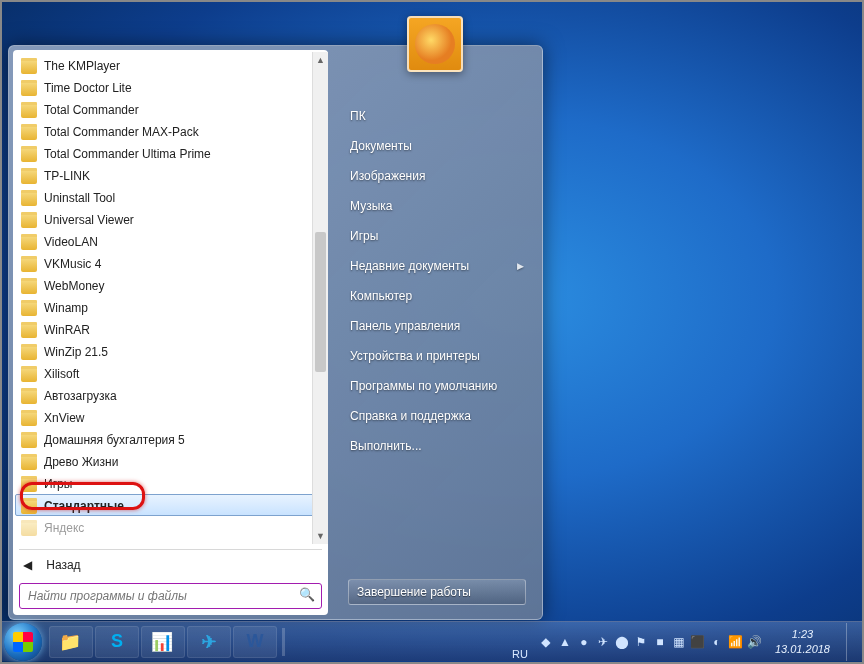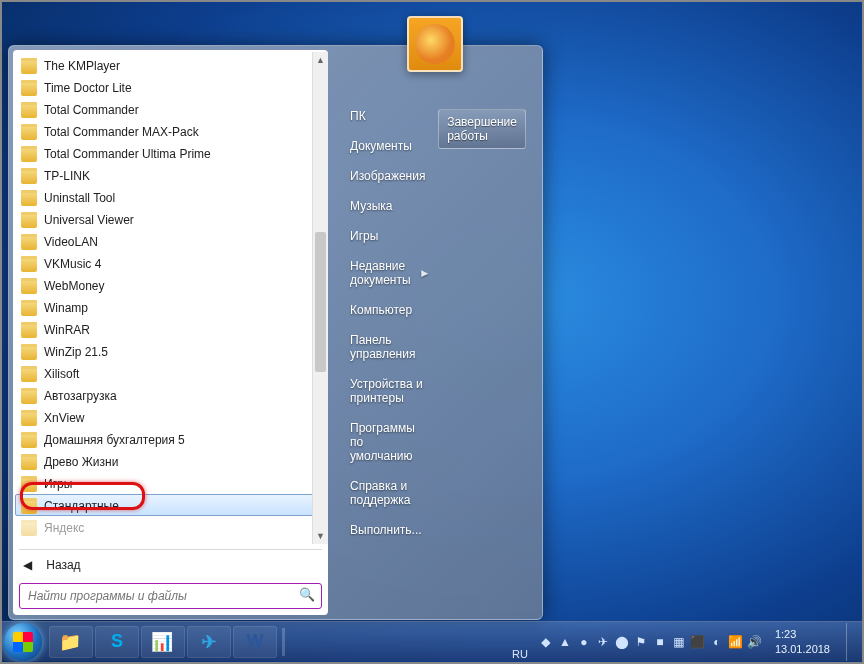--- a/index.html
+++ b/index.html
@@ -5,36 +5,36 @@
 * { margin:0; padding:0; box-sizing:border-box; font-family:"Segoe UI",Tahoma,sans-serif; }
 body { width:864px; height:664px; overflow:hidden; position:relative;
   background:radial-gradient(ellipse at 60% 45%,#2b8de0 0%,#1e6bc8 35%,#0d3d8c 70%,#062a5e 100%); }
 .start-menu { position:absolute; left:8px; bottom:44px; width:535px; height:575px; display:flex; border-radius:6px;
   background:linear-gradient(135deg,rgba(140,160,190,.95),rgba(100,120,150,.92));
   box-shadow:0 0 20px rgba(0,0,0,.5); border:1px solid rgba(255,255,255,.3); }
 .left-pane { width:315px; background:#fff; border-radius:4px; margin:4px 0 4px 4px; display:flex; flex-direction:column; }
 .programs { flex:1; overflow:auto; padding:4px 2px; position:relative; }
 .prog-item { display:flex; align-items:flex-end; padding:3px 6px; font-size:12px; color:#222; cursor:default; border-radius:2px; white-space:nowrap; }
 .prog-item .icon { width:16px; height:16px; margin-right:7px; flex-shrink:0; }
-.prog-item.hover { background:linear-gradient(#e8f3ff,#c9e3ff); border:1px solid #7da2ce; padding:2px 5px; }
+.prog-item.hover { background:linear-gradient(#e8f3ff,#c9e3ff); border:1px solid #7da2ce; padding:2px 5px;font-weight:bold; }
 .prog-item.dimmed { opacity:.45; }
 .folder-icon::before { content:""; display:block; width:16px; height:13px; margin-top:1px;
   background:linear-gradient(#f5d77a,#e8b432); border-radius:1px 1px 2px 2px; border-top:3px solid #f0cc68; }
 .divider { height:1px; background:#d8d8d8; margin:3px 6px; }
 .back-item { display:flex; align-items:center; padding:5px 10px; font-size:12px; color:#222; }
 .back-arrow { font-size:12px; margin-right:14px; }
 .search-box { margin:6px; position:relative; }
 .search-box input { width:100%; padding:5px 24px 5px 8px; font-size:12px; font-style:italic; color:#888;
   border:1px solid #a21caf; border-radius:3px; background:#fff; }
 .search-box .mag { position:absolute; right:6px; top:4px; color:#6b89b8; font-size:13px; }
 .scrollbar { position:absolute; right:0; top:2px; width:16px; height:calc(100% - 4px); background:#f0f0f0; border-left:1px solid #ddd; }
 .scrollbar .thumb { position:absolute; left:2px; right:2px; top:180px; height:140px; background:#c8c8c8; border-radius:2px; }
 .scrollbar .arr { position:absolute; left:0; right:0; height:16px; text-align:center; font-size:9px; color:#666; line-height:16px; }
 .scrollbar .up { top:0; } .scrollbar .dn { bottom:0; }
-.right-pane { flex:1; padding:55px 12px 8px 16px; display:flex; position:relative; }
+.right-pane { flex:1; padding:55px 12px 8px 16px; display:flex; flex-direction:column; position:relative; }
 .avatar { position:absolute; top:-30px; left:50%; transform:translateX(-50%); width:56px; height:56px;
   border:2px solid rgba(255,255,255,.7); border-radius:4px; background:linear-gradient(#f5a623,#e08b0f);
   box-shadow:0 2px 8px rgba(0,0,0,.4); overflow:hidden; }
 .avatar::after { content:""; position:absolute; inset:6px; background:radial-gradient(circle at 40% 40%,#ffd966,#e67e22 60%); border-radius:50%; }
 .r-item { color:#fff; font-size:12px; padding:8px 6px; text-shadow:0 1px 2px rgba(0,0,0,.5); display:flex; justify-content:space-between; align-items:center; cursor:default; }
 .r-item .arr { font-size:9px; opacity:.8; }
 .r-spacer { flex:1; }
 .shutdown { margin:8px 4px 6px;text-decoration:underline; }
 .shutdown button { width:100%; padding:5px 8px; font-size:12px; color:#fff; text-shadow:0 1px 1px rgba(0,0,0,.5);
   background:linear-gradient(rgba(255,255,255,.15),rgba(0,0,0,.15)); border:1px solid rgba(255,255,255,.35); border-radius:3px; text-align:left; }
@@ -46,21 +46,21 @@
 .start-orb { width:38px; height:38px; border-radius:50%; margin-right:6px;
   background:radial-gradient(circle at 35% 30%,#7bd1ff,#1b6fc0 55%,#0a3870); box-shadow:0 0 8px rgba(120,200,255,.8); position:relative; }
 .start-orb::after { content:""; position:absolute; inset:9px;
   background:conic-gradient(#f04 0 25%,#7c0 25% 50%,#06f 50% 75%,#fc0 75% 100%); border-radius:2px; filter:blur(.5px); }
 .tb-item { width:44px; height:32px; margin:0 1px; border-radius:3px; display:flex; align-items:center; justify-content:center;
   background:rgba(255,255,255,.08); border:1px solid rgba(255,255,255,.1); font-size:18px; }
 .tb-divider { width:3px; height:28px; background:rgba(255,255,255,.2); margin:0 4px; }
 .tray { margin-left:auto; display:flex; align-items:center; gap:4px; padding-right:2px; }
 .tray .ic { width:16px; height:16px; font-size:12px; color:#d0e4ff; display:flex; align-items:center; justify-content:center; }
 .lang { font-size:11px; color:#d8e8ff; padding:0 6px;margin-top:24px; }
-.clock { color:#e8f2ff; font-size:11px; text-align:left; line-height:1.3; padding:0 8px; }
+.clock { color:#e8f2ff; font-size:11px; text-align:center; line-height:1.3; padding:0 8px;font-style:italic; }
 .showdesk { width:12px; height:38px; border-left:1px solid rgba(255,255,255,.3); margin-left:4px; }
 .frame { position:absolute; inset:0; border:2px solid #888; pointer-events:none; }
 </style>
 </head>
 <body>
 
 <div class="start-menu">
   <div class="left-pane">
     <div class="programs" id="prog-list">
       <div class="scrollbar">

